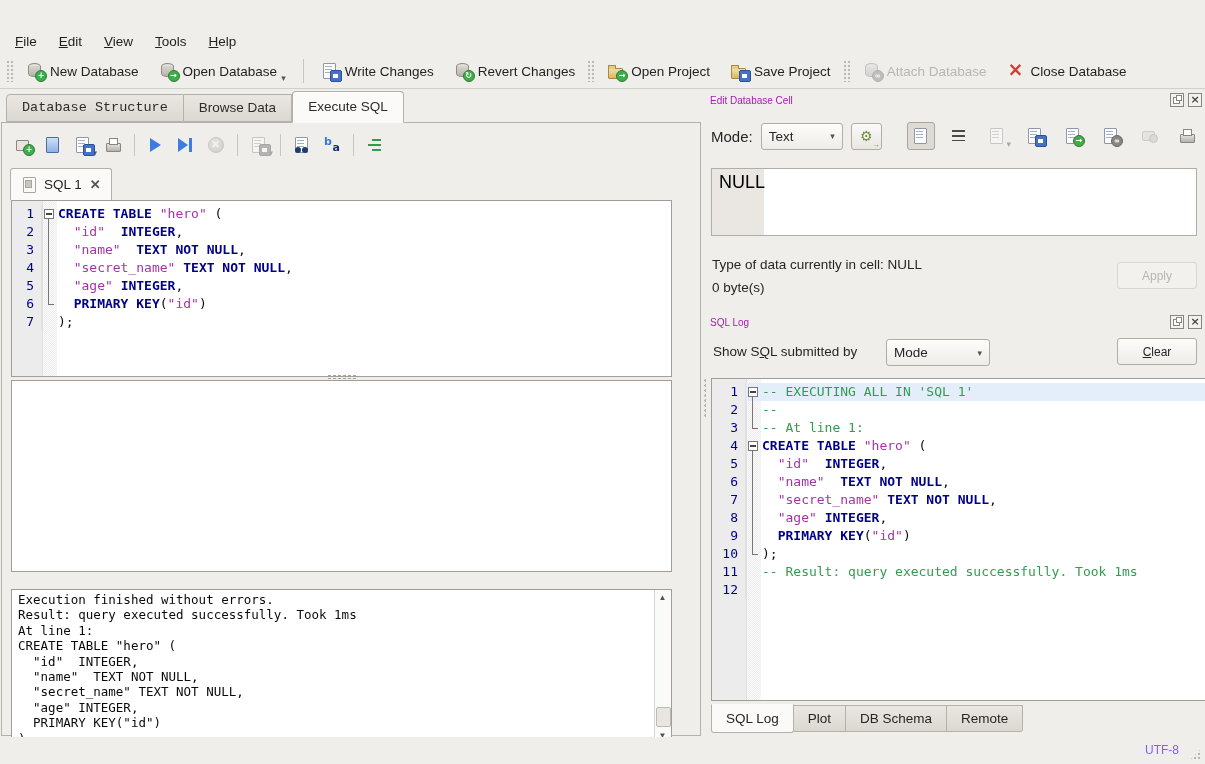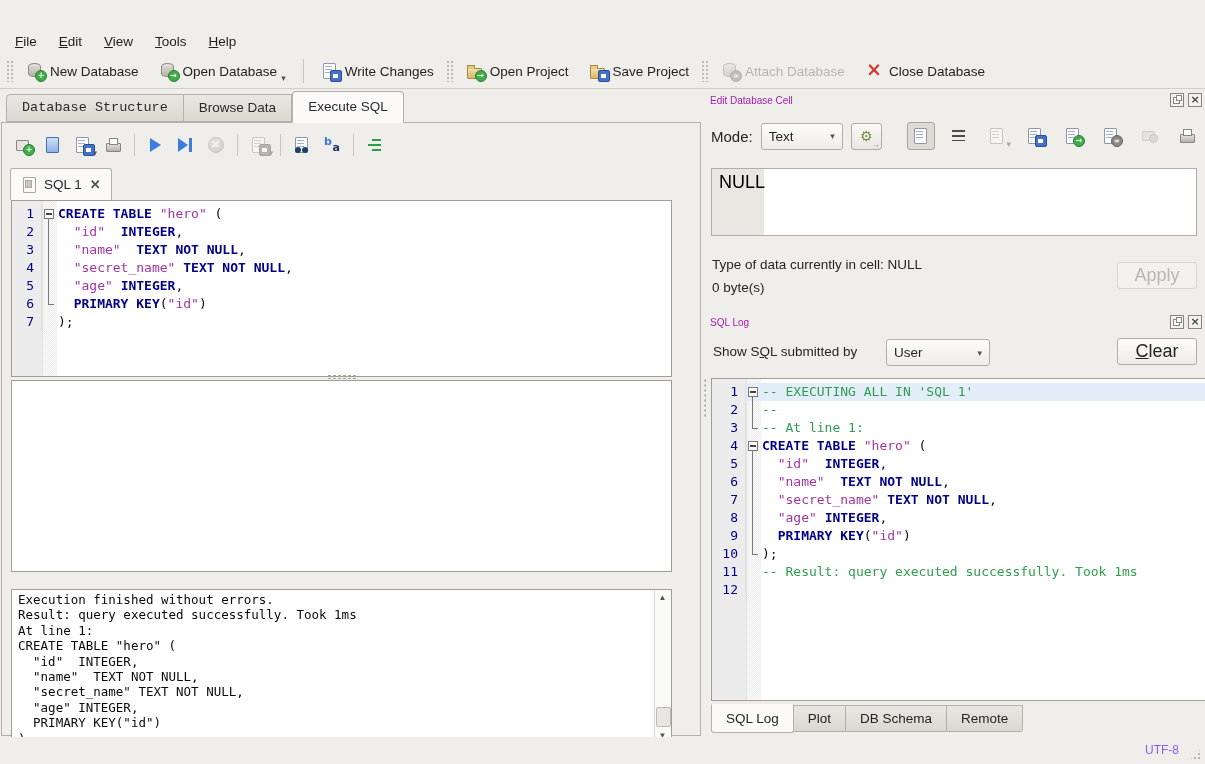--- a/index.html
+++ b/index.html
@@ -172,21 +172,21 @@
   .cicon-btn.disabled{opacity:.45;filter:grayscale(1);}
   .cicon-btn .dd{position:absolute;right:0;bottom:1px;margin:0;}
 
   .cell-edit{position:absolute;left:4px;right:8px;top:80px;height:66px;background:#fff;border:1px solid #b1ada7;}
   .cell-gutter{position:absolute;left:0;top:0;bottom:0;width:52px;background:#eae7e3;}
   .cell-null{position:absolute;left:0;top:0;padding:3px 7px;font-size:18px;color:#000;}
 
   .cell-info{position:absolute;left:5px;right:8px;top:166px;height:64px;}
   .cell-type{position:absolute;left:0;top:3px;font-size:13.5px;}
   .cell-size{position:absolute;left:0;top:26px;font-size:13.5px;}
-  .btn{height:27px;border-radius:3px;border:1px solid #b1ada7;background:linear-gradient(#fdfdfc,#eeece8);font-family:"Liberation Sans",sans-serif;font-size:18px;color:#242424;}
+  .btn{height:27px;border-radius:3px;border:1px solid #b1ada7;background:linear-gradient(#fdfdfc,#eeece8);font-family:"Liberation Sans",sans-serif;font-size:12px;color:#242424;}
   .apply-btn{position:absolute;right:0;top:8px;width:80px;}
   .btn.disabled{background:#f3f1ee;border-color:#d9d5d0;color:#b9b6b0;}
   .clear-btn{position:absolute;right:0;top:0;width:80px;}
 
   .sqllog-head{top:224px;}
   .log-controls{position:absolute;left:4px;right:8px;top:250px;height:30px;}
   .log-filter-label{position:absolute;left:2px;top:6px;font-size:13.5px;}
   .log-combo{position:absolute;left:175px;top:1px;}
   #log-editor{left:4px;top:290px;right:8px;height:317px;}
   .dock-tabs{position:absolute;left:4px;top:617px;height:30px;display:flex;align-items:flex-start;z-index:2;}
@@ -228,20 +228,26 @@
         </span>
         <span class="tb-label">Open Database</span>
         <span class="dd">▾</span>
       </div>
       <div class="tb-sep"></div>
       <div class="tb-btn">
         <span class="ico ico-write-changes">
           <span class="badge bdg-disk"></span>
         </span>
         <span class="tb-label">Write Changes</span>
+      </div>
+      <div class="tb-btn">
+        <span class="ico ico-revert-changes">
+          <span class="badge bdg-refresh"></span>
+        </span>
+        <span class="tb-label">Revert Changes</span>
       </div>
       <div class="tb-handle"></div>
       <div class="tb-btn">
         <span class="ico ico-open-project">
           <span class="badge bdg-arrow"></span>
         </span>
         <span class="tb-label">Open Project</span>
       </div>
       <div class="tb-btn">
         <span class="ico ico-save-project">
@@ -438,21 +444,21 @@
         <span class="dock-title">SQL Log</span>
         <span class="dock-btns">
           <span class="dock-float"></span>
           <span class="dock-close"></span>
         </span>
       </div>
 
       <div class="log-controls">
         <span class="log-filter-label" id="log-filter-label">Show S<u>Q</u>L submitted by</span>
         <div class="combo combo-user log-combo">
-          <span>User</span>
+          <span>Mode</span>
           <span class="caret">▾</span>
         </div>
         <button class="btn clear-btn" id="clear-btn"><u>C</u>lear</button>
       </div>
 
       <div class="editor log-editor editor-pad" id="log-editor">
         <div class="gutcol-bg"></div>
         <div class="foldcol-bg"></div>
       <div class="crow hl"><span class="gut">1</span><span class="fold f-open"></span><span class="ctext"><span class="tc">-- EXECUTING ALL IN 'SQL 1'</span></span></div>
           <div class="crow"><span class="gut">2</span><span class="fold f-mid"></span><span class="ctext"><span class="tc">--</span></span></div>

